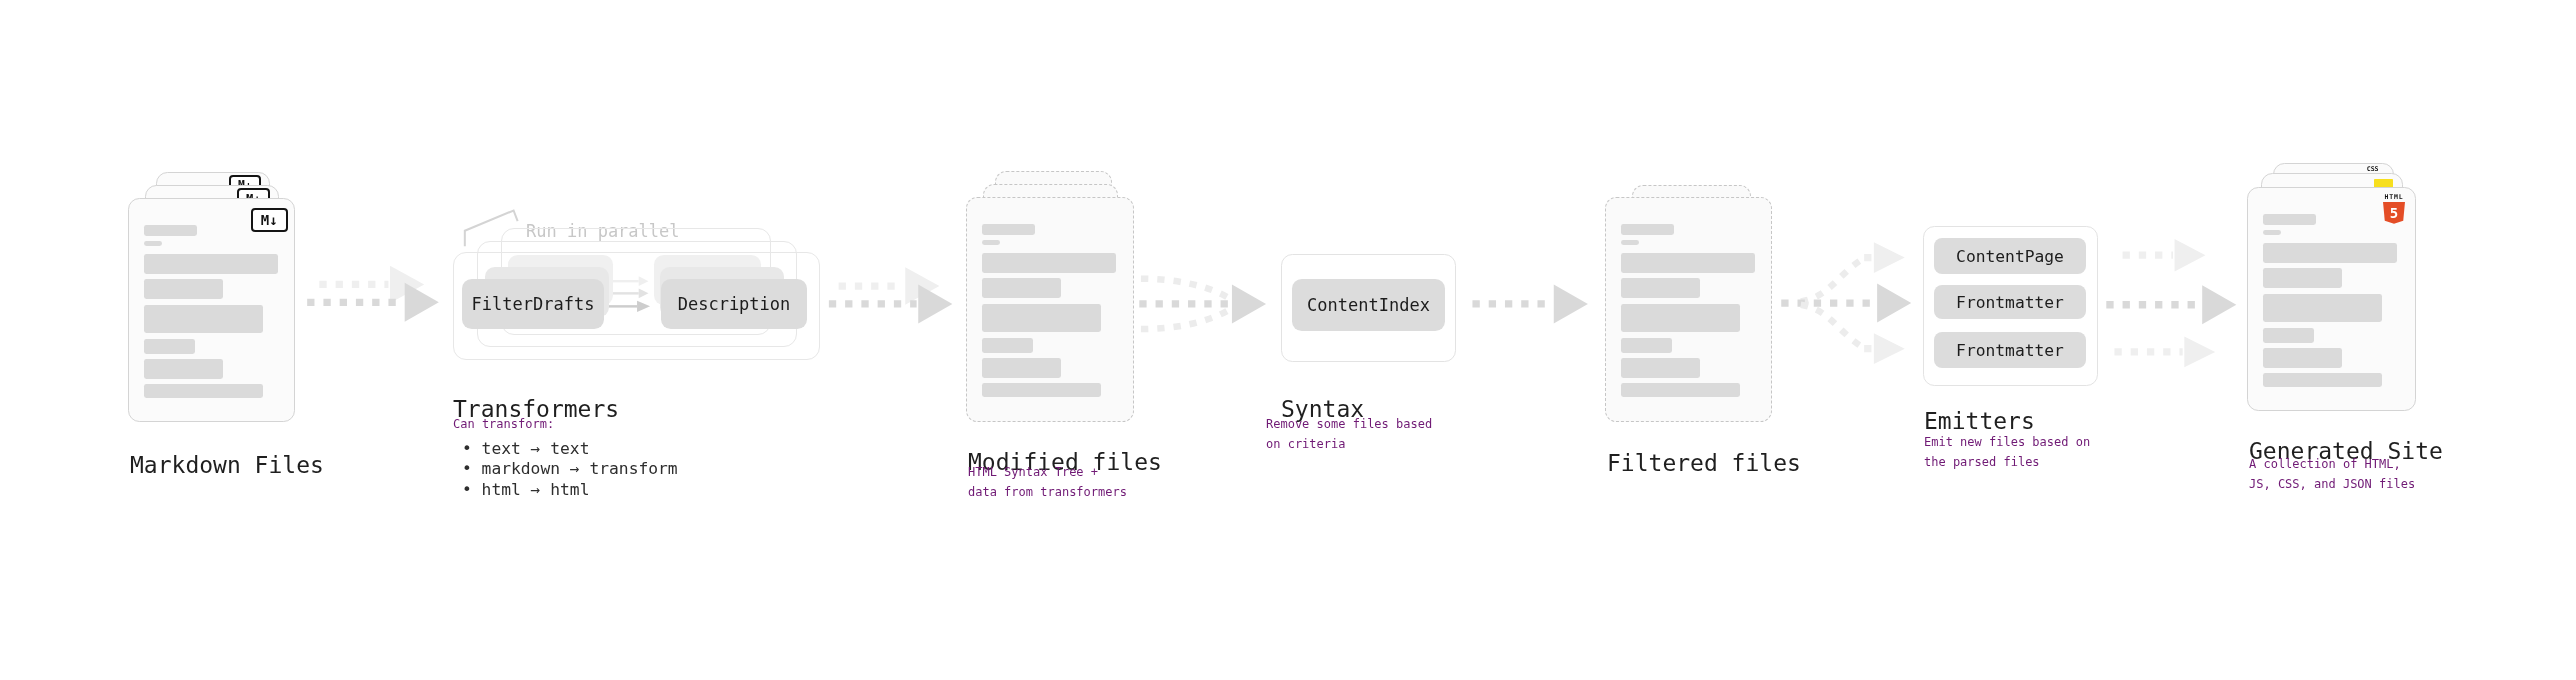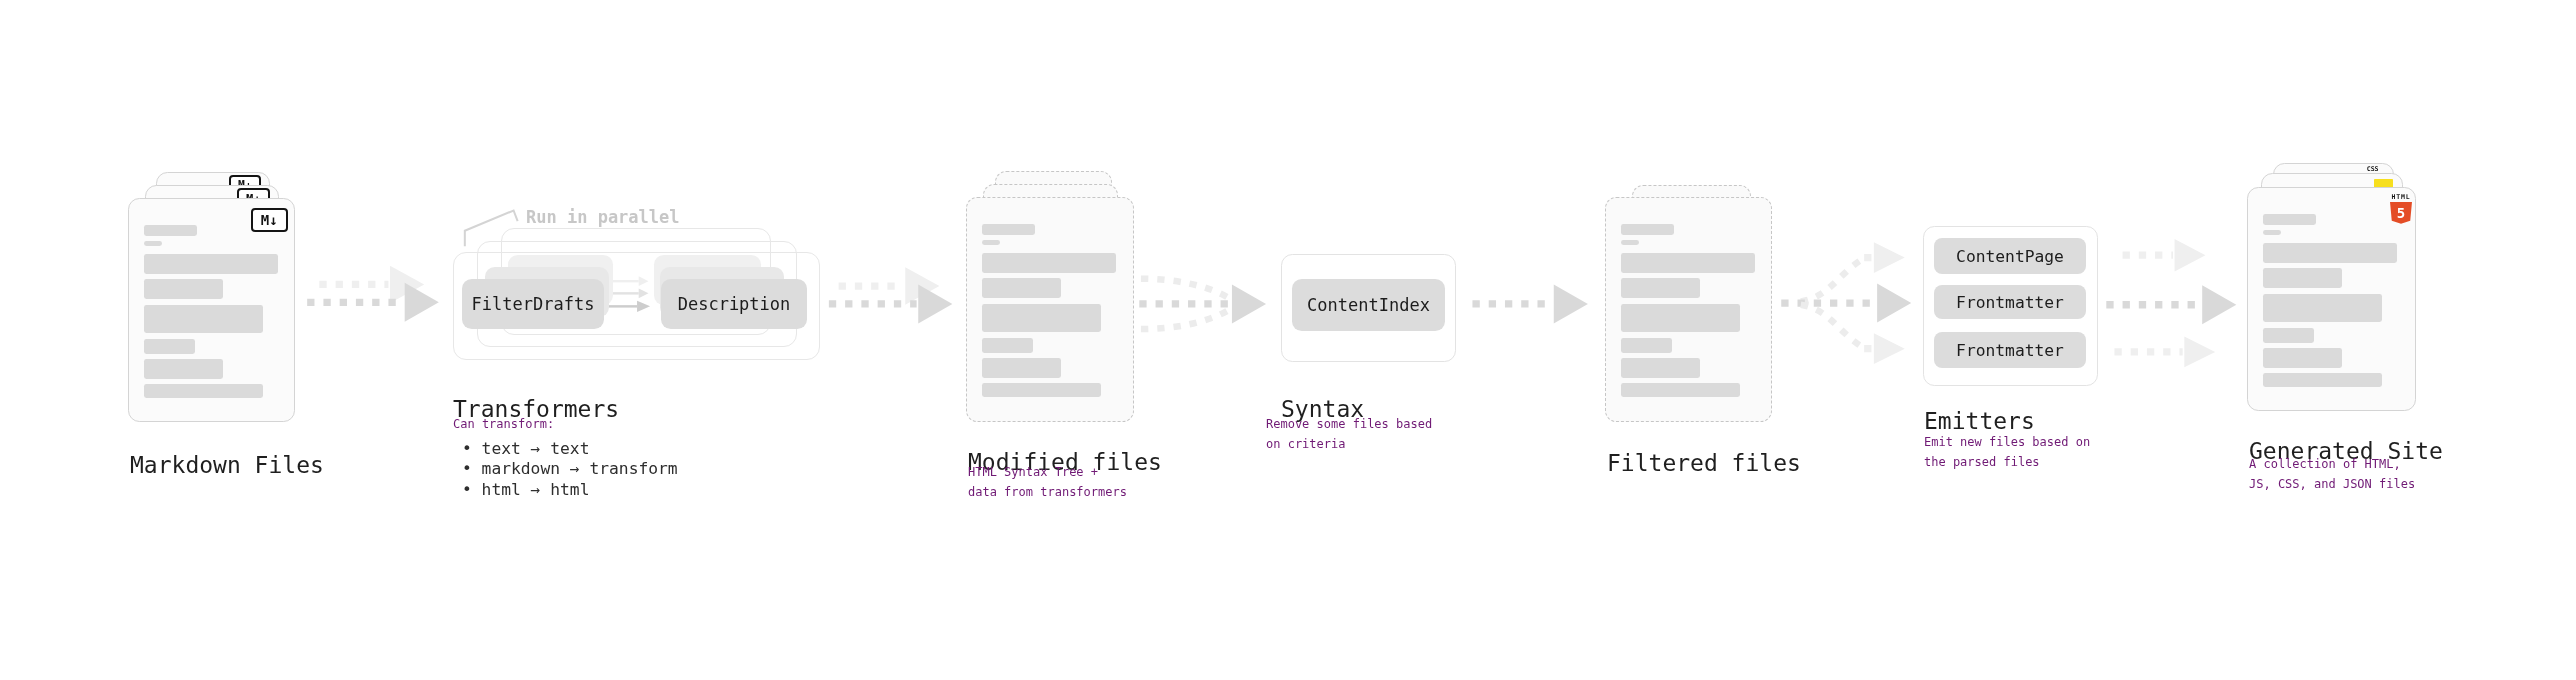--- a/index.html
+++ b/index.html
@@ -124,21 +124,21 @@
       <i class="bar" style="left:14.6px;top:80px;width:79px;height:19.5px;"></i>
       <i class="bar" style="left:14.6px;top:106px;width:119px;height:28px;"></i>
       <i class="bar" style="left:14.6px;top:140px;width:51px;height:14.6px;"></i>
       <i class="bar" style="left:14.6px;top:160px;width:79px;height:19.5px;"></i>
       <i class="bar" style="left:14.6px;top:185px;width:119px;height:14px;"></i>
     </div>
     <h2 class="title" style="left:130px;top:432px;">Markdown Files</h2>
   </section>
 
   <section>
-    <span class="annotation" style="left:526px;top:207px;font-weight:bold;">Run in parallel</span>
+    <span class="annotation" style="left:526px;top:221px;">Run in parallel</span>
     <div class="tbox" style="left:501px;top:228px;width:268px;height:105px;"></div>
     <div class="tbox" style="left:477px;top:241px;width:318px;height:104px;"></div>
     <div class="tbox" style="left:453px;top:252px;width:365px;height:106px;"></div>
 
     <div class="btn g2" style="left:508px;top:255px;width:105px;height:50px;"></div>
     <div class="btn g1" style="left:485px;top:267px;width:124px;height:50px;"></div>
     <div class="btn g2" style="left:654px;top:255px;width:107px;height:50px;"></div>
     <div class="btn g1" style="left:660px;top:267px;width:124px;height:50px;"></div>
 
     <div class="btn" style="left:462px;top:279px;width:142px;height:50px;">FilterDrafts</div>
@@ -208,21 +208,21 @@
     <div class="doc" style="left:2273px;top:163px;width:119px;height:73px;">
       <span class="css-badge" style="top:2.4px;right:10.6px;">
         <span class="css-word">CSS</span>
         <span class="css-bar" style="background: rgb(39, 101, 241);"></span>
       </span>
     </div>
     <div class="doc" style="left:2261px;top:173px;width:140px;height:73px;">
       <span class="js-badge" style="top: 4.9px; right: 9px; background: rgb(247, 223, 30);"></span>
     </div>
     <div class="doc" style="left:2247px;top:187px;width:167px;height:222px;">
-      <span class="html5-logo" style="top:5.7px;right:3px;text-align:center;">
+      <span class="html5-logo" style="top:5.7px;right:10px;text-align:center;">
         <span class="html-word">HTML</span>
         <span class="shield" style="background: rgb(228, 77, 38);">
             <span>5</span>
           </span>
       </span>
       <i class="bar" style="left:14.6px;top:26px;width:53px;height:10.6px;"></i>
       <i class="bar" style="left:14.6px;top:42px;width:18.7px;height:4.9px;"></i>
       <i class="bar" style="left:14.6px;top:55px;width:134px;height:19.5px;"></i>
       <i class="bar" style="left:14.6px;top:80px;width:79px;height:19.5px;"></i>
       <i class="bar" style="left:14.6px;top:106px;width:119px;height:28px;"></i>

